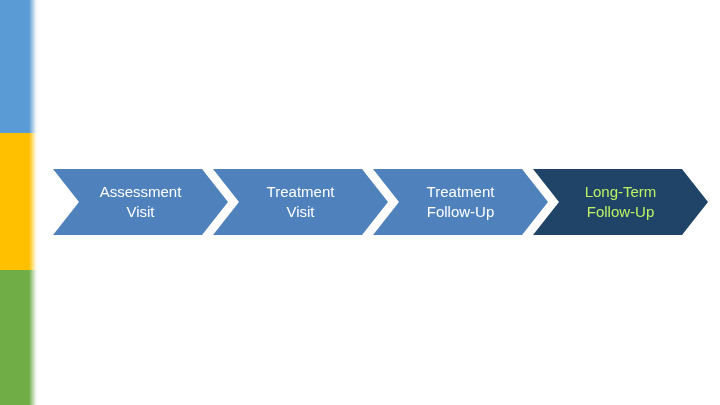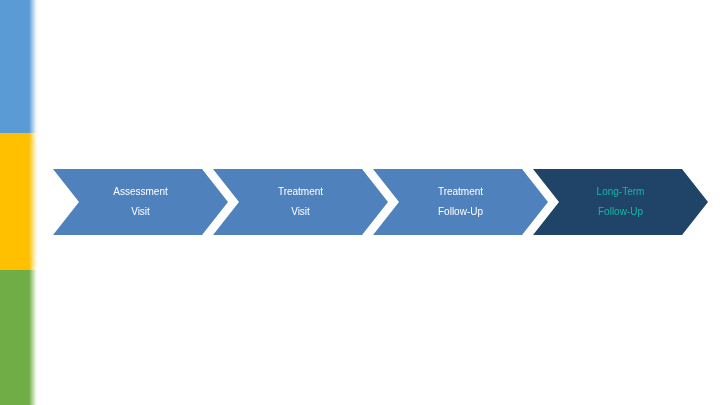--- a/index.html
+++ b/index.html
@@ -43,21 +43,21 @@
   }
   .step-0 { left: 53px; }
   .step-1 { left: 213px; }
   .step-2 { left: 373px; }
   .step-3 { left: 533px; }
   .step-label {
     width: 100%;
     box-sizing: border-box;
     padding: 0 26px;
     text-align: center;
-    font-size: 10px;
+    font-size: 15px;
     line-height: 20px;
     white-space: pre-line;
   }
 </style>
 </head>
 <body>
 
 <div class="slide" style="background-color: rgb(255, 255, 255);">
 
   <div class="sidebar">
@@ -78,18 +78,18 @@
       <div class="step-label" style="color: rgb(255, 255, 255);">Treatment
 Visit</div>
     </div>
 
     <div class="step step-2" style="background-color: rgb(79, 129, 189);">
       <div class="step-label" style="color: rgb(255, 255, 255);">Treatment
 Follow-Up</div>
     </div>
 
     <div class="step step-3" style="background-color: rgb(31, 68, 104);">
-      <div class="step-label" style="color: #14b8a6;">Long-Term
+      <div class="step-label" style="color: #bef264;">Long-Term
 Follow-Up</div>
     </div>
 
   </div>
 </div>
 
 </body></html>

